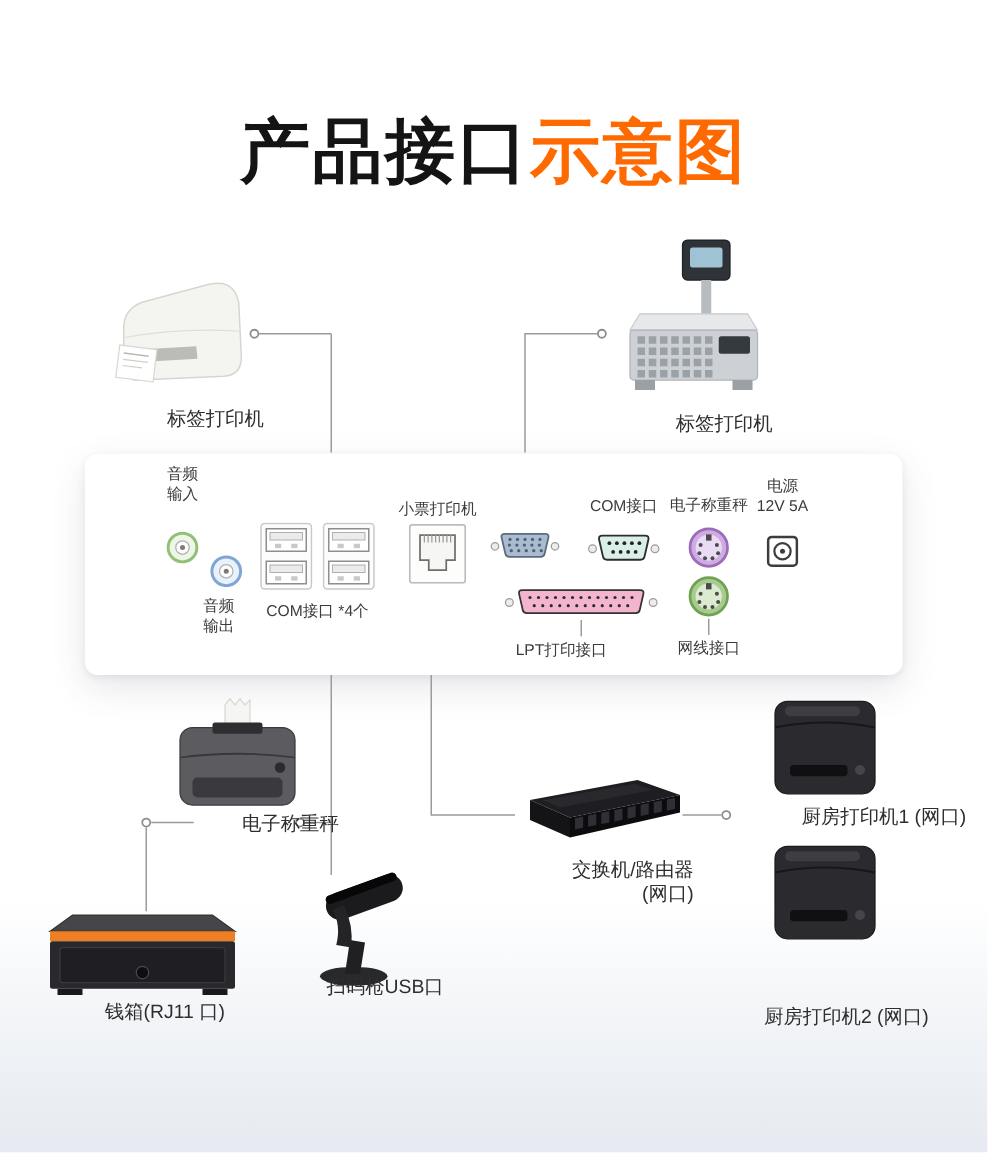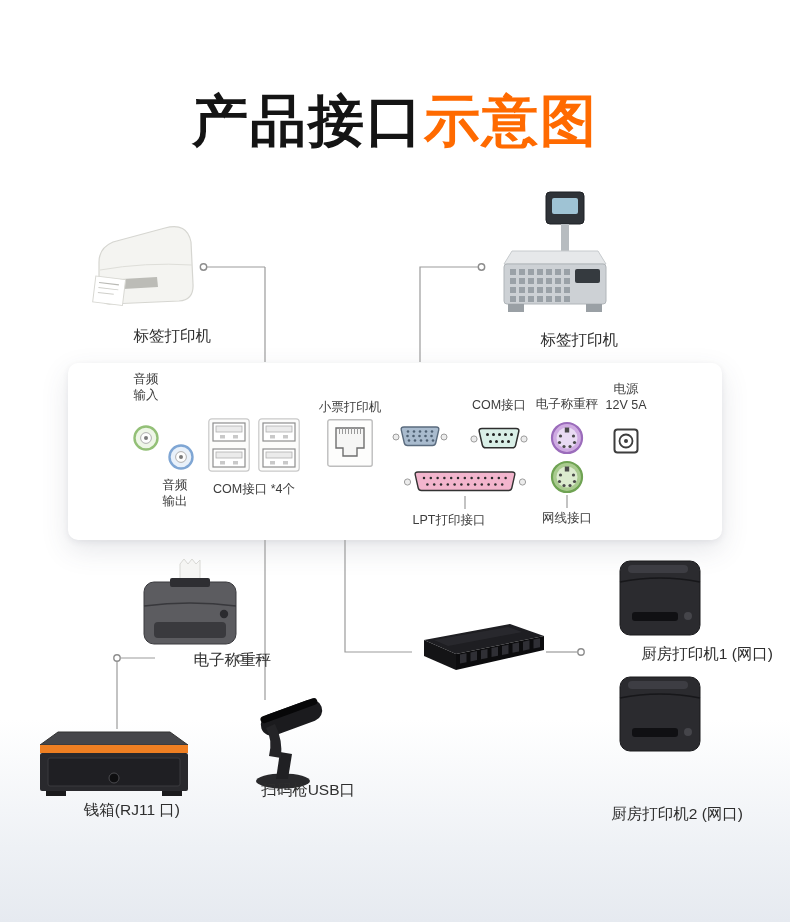--- a/index.html
+++ b/index.html
@@ -367,20 +367,24 @@
           <rect x="12.5" y="-1" width="6.5" height="9"></rect>
         <rect x="23" y="-1" width="6.5" height="9"></rect>
           <rect x="33.5" y="-1" width="6.5" height="9"></rect>
         <rect x="44" y="-1" width="6.5" height="9"></rect>
           <rect x="54.5" y="-1" width="6.5" height="9"></rect>
         <rect x="65" y="-1" width="6.5" height="9"></rect>
           <rect x="75.5" y="-1" width="6.5" height="9"></rect>
       </g>
     </svg>
   </div>
+  <div class="abs dev-label" style="left:405px;top:687px;width:150px">
+    <span>交换机/路由器</span><br>
+    <span>(网口)</span>
+  </div>
 
   <div class="abs z3" style="left:616px;top:558px">
     <svg width="88" height="80" viewBox="0 0 88 80">
       <rect x="4" y="3" width="80" height="74" rx="10" fill="#2b2b2f" stroke="#1a1a1d"></rect>
       <rect x="12" y="7" width="60" height="8" rx="4" fill="#46464c" opacity="0.7"></rect>
       <path d="M4 24 Q44 16 84 24" fill="none" stroke="#17171a" stroke-width="1.5"></path>
       <rect x="16" y="54" width="46" height="9" rx="3" fill="#101013"></rect>
       <circle cx="72" cy="58" r="4" fill="#45454a"></circle>
     </svg>
   </div>

